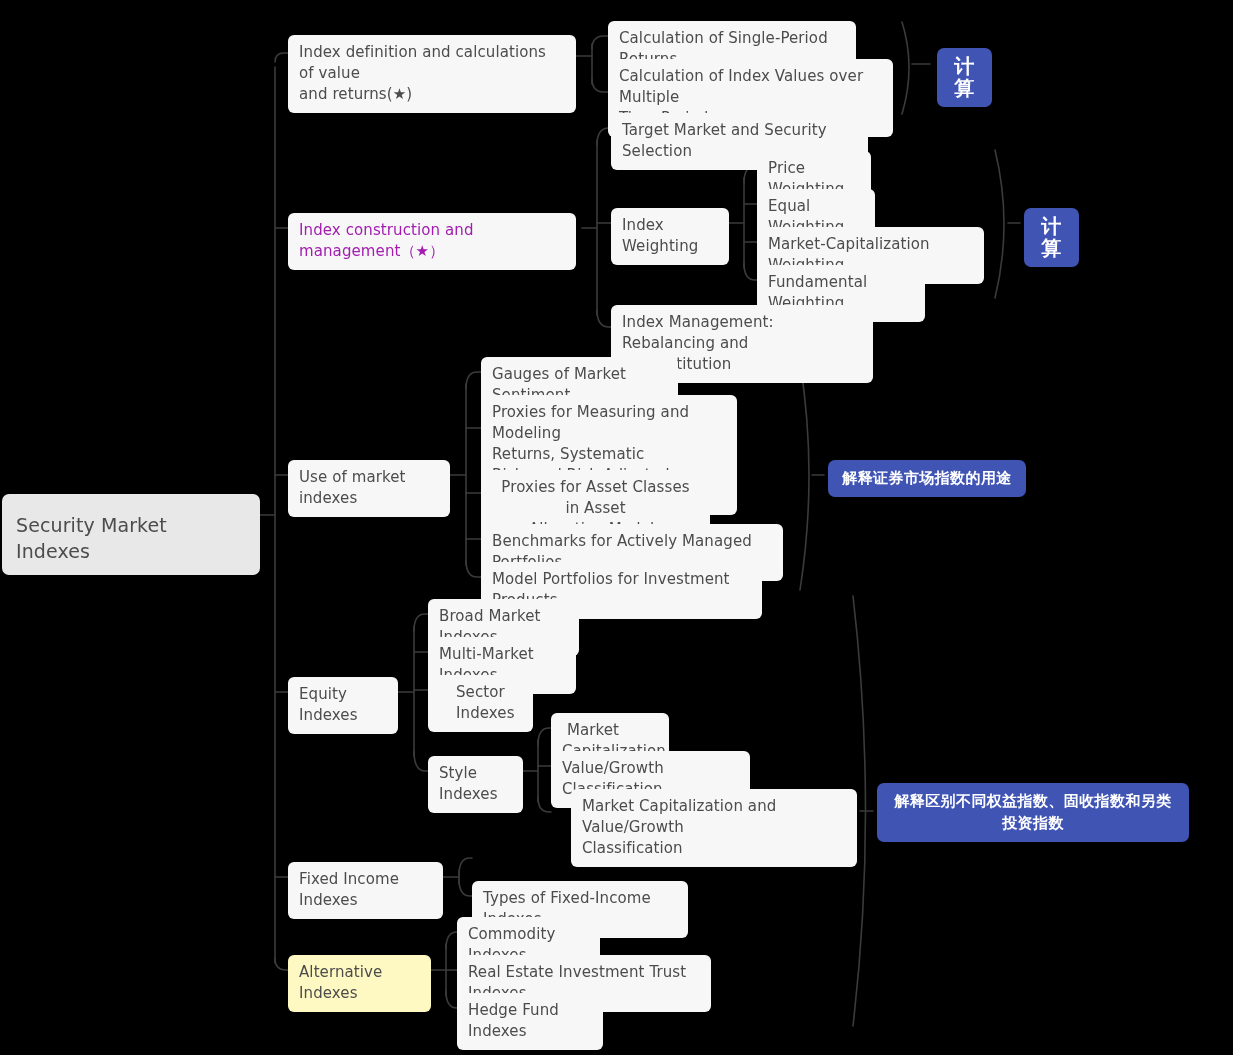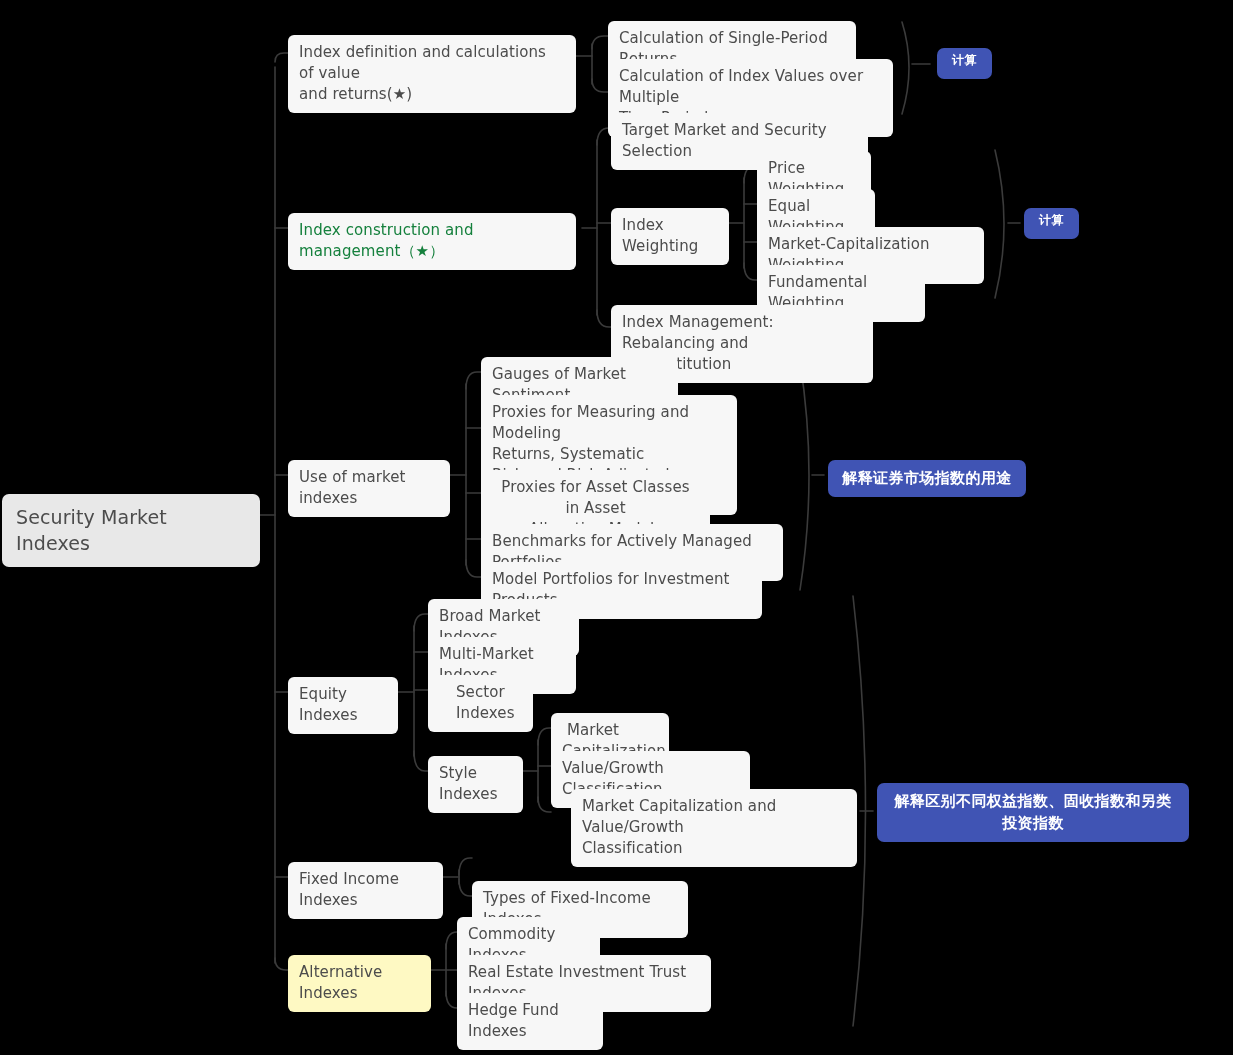--- a/index.html
+++ b/index.html
@@ -38,40 +38,40 @@
     line-height: 21px;
     padding: 7px 11px 8px 11px;
     white-space: pre-wrap;
     letter-spacing: 0.1px;
   }
   .node.root {
     background: #e8e8e8;
     color: #3f3f3f;
     font-size: 19px;
     line-height: 26px;
-    padding: 10px 14px 11px 14px;
+    padding: 18px 14px 11px 14px;
     border-radius: 7px;
   }
   .badge {
     position: absolute;
     box-sizing: border-box;
     background: #4054b4;
     color: #ffffff;
     border-radius: 7px;
     font-size: 15px;
     line-height: 22px;
     font-weight: bold;
     padding: 7px 12px 8px 12px;
     text-align: center;
     white-space: pre-wrap;
     letter-spacing: 0.4px;
   }
   .badge.small {
-    font-size: 12px;
-    padding: 1px 14px 8px 14px;
+    font-size: 20px;
+    padding: 7px 14px 8px 14px;
   }
 </style>
 </head>
 <body style="background: rgb(0, 0, 0);">
 
 <div id="canvas">
 
   <svg id="wires" viewBox="0 0 1233 1055" xmlns="http://www.w3.org/2000/svg">
     <g fill="none" stroke="#3b3b3b" stroke-width="1.6" stroke-linecap="round">
 
@@ -149,21 +149,21 @@
       <path d="M860 811 H873"></path>
     </g>
   </svg>
 
 <div class="node root" style="left: 2px; top: 494px; width: 258px; background: rgb(232, 232, 232); color: rgb(76, 76, 76);">Security Market Indexes</div>
     <div class="node" style="left: 288px; top: 35px; width: 288px; background: rgb(247, 247, 247); color: rgb(76, 76, 76);">Index definition and calculations of value
 and returns(★)</div>
     <div class="node" style="left: 608px; top: 21px; width: 248px; background: rgb(247, 247, 247); color: rgb(76, 76, 76);">Calculation of Single-Period Returns</div>
     <div class="node" style="left: 608px; top: 59px; width: 285px; background: rgb(247, 247, 247); color: rgb(76, 76, 76);">Calculation of Index Values over Multiple
 Time Periods</div>
-    <div class="node" style="left: 288px; top: 213px; width: 288px; background: rgb(247, 247, 247); color: #15803d;">Index construction and management（★）</div>
+    <div class="node" style="left: 288px; top: 213px; width: 288px; background: rgb(247, 247, 247); color: #a21caf;">Index construction and management（★）</div>
     <div class="node" style="left: 611px; top: 113px; width: 257px; background: rgb(247, 247, 247); color: rgb(76, 76, 76);">Target Market and Security Selection</div>
     <div class="node" style="left: 611px; top: 208px; width: 118px; background: rgb(247, 247, 247); color: rgb(76, 76, 76);">Index Weighting</div>
     <div class="node" style="left: 757px; top: 151px; width: 114px; background: rgb(247, 247, 247); color: rgb(76, 76, 76);">Price Weighting</div>
     <div class="node" style="left: 757px; top: 189px; width: 118px; background: rgb(247, 247, 247); color: rgb(76, 76, 76);">Equal Weighting</div>
     <div class="node" style="left: 757px; top: 227px; width: 227px; background: rgb(247, 247, 247); color: rgb(76, 76, 76);">Market-Capitalization Weighting</div>
     <div class="node" style="left: 757px; top: 265px; width: 168px; background: rgb(247, 247, 247); color: rgb(76, 76, 76);">Fundamental Weighting</div>
     <div class="node" style="left: 611px; top: 305px; width: 262px; background: rgb(247, 247, 247); color: rgb(76, 76, 76);">Index Management: Rebalancing and
 Reconstitution</div>
     <div class="node" style="left: 288px; top: 460px; width: 162px; background: rgb(247, 247, 247); color: rgb(76, 76, 76);">Use of market indexes</div>
     <div class="node" style="left: 481px; top: 357px; width: 197px; background: rgb(247, 247, 247); color: rgb(76, 76, 76);">Gauges of Market Sentiment</div>

